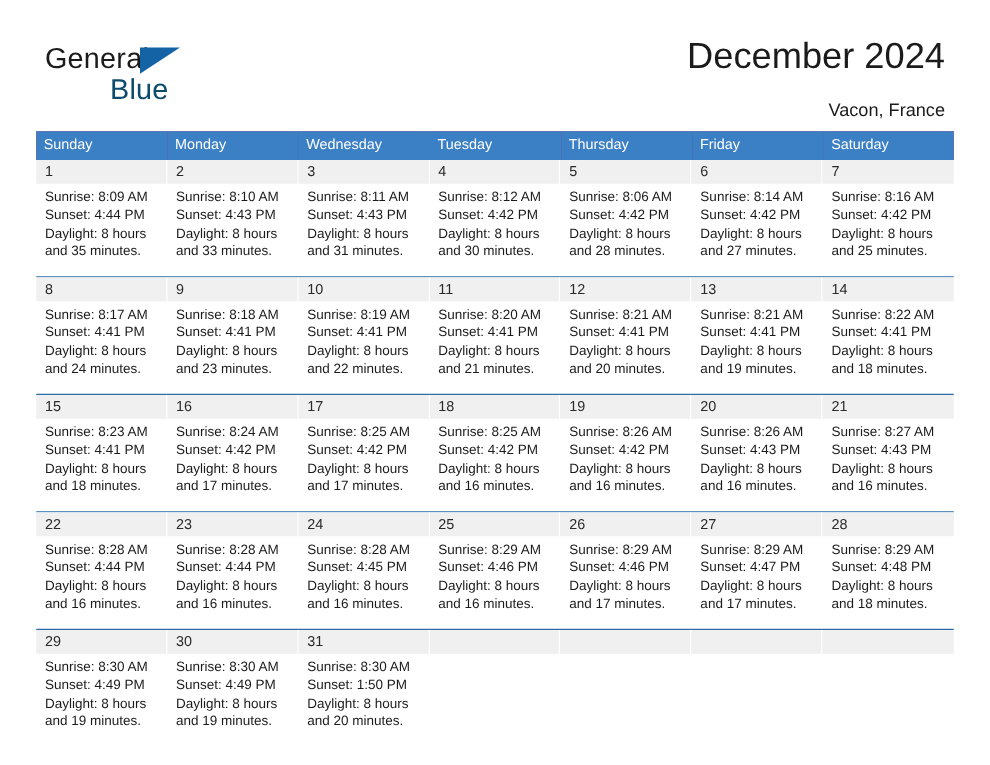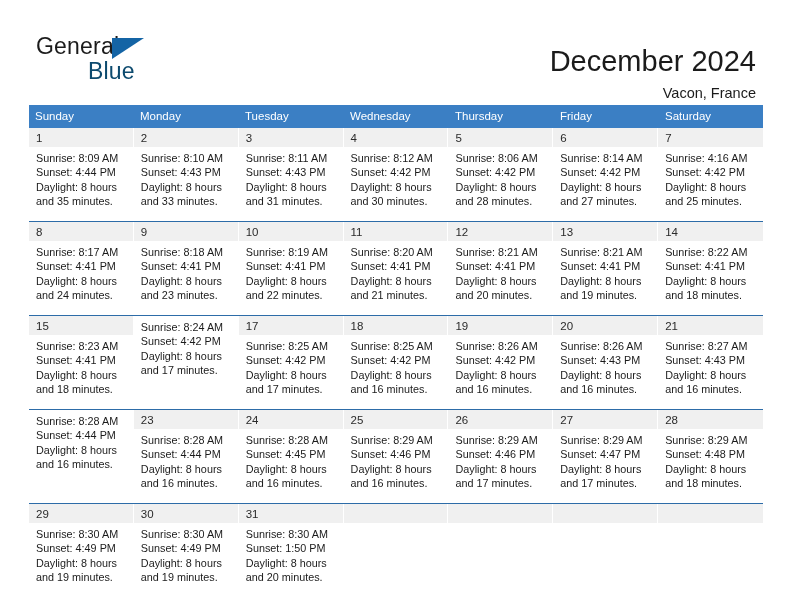--- a/index.html
+++ b/index.html
@@ -62,32 +62,32 @@
     top: 25px;
     font-size: 23px;
     line-height: 26px;
     letter-spacing: .2px;
     color: #0c4a6e;
   }
 
   .title-block {
     position: absolute;
     right: 36px;
-    top: 44px;
+    top: 28px;
     text-align: right;
   }
   .cal-title {
     font-size: 29px;
     line-height: 34px;
     color: #1b1b1b;
     font-weight: normal;
     white-space: nowrap;
   }
   .cal-subtitle {
-    margin-top: 6px;
+    margin-top: 18px;
     font-size: 14.5px;
     line-height: 18px;
     color: #1b1b1b;
     white-space: nowrap;
   }
 
   
   .calendar {
     position: absolute;
     left: 29px;
@@ -167,22 +167,22 @@
       <div class="cal-subtitle">Vacon, France</div>
     </div>
 
   </div>
 
   <div class="calendar">
 
     <div class="weekday-row">
       <div class="weekday">Sunday</div>
       <div class="weekday">Monday</div>
+      <div class="weekday">Wednesday</div>
       <div class="weekday">Tuesday</div>
-      <div class="weekday">Wednesday</div>
       <div class="weekday">Thursday</div>
       <div class="weekday">Friday</div>
       <div class="weekday">Saturday</div>
     </div>
 
     <div class="week first">
       <div class="daycell">
           <div class="daynum-band">1</div>
           <div class="details">
             <div>Sunrise: 8:09 AM</div>
@@ -232,21 +232,21 @@
           <div class="details">
             <div>Sunrise: 8:14 AM</div>
             <div>Sunset: 4:42 PM</div>
             <div>Daylight: 8 hours</div>
             <div>and 27 minutes.</div>
           </div>
         </div>
       <div class="daycell">
           <div class="daynum-band">7</div>
           <div class="details">
-            <div>Sunrise: 4:16 AM</div>
+            <div>Sunrise: 8:16 AM</div>
             <div>Sunset: 4:42 PM</div>
             <div>Daylight: 8 hours</div>
             <div>and 25 minutes.</div>
           </div>
         </div>
     </div>
 
     <div class="week">
       <div class="daycell">
           <div class="daynum-band">8</div>
@@ -317,20 +317,21 @@
       <div class="daycell">
           <div class="daynum-band">15</div>
           <div class="details">
             <div>Sunrise: 8:23 AM</div>
             <div>Sunset: 4:41 PM</div>
             <div>Daylight: 8 hours</div>
             <div>and 18 minutes.</div>
           </div>
         </div>
       <div class="daycell">
+          <div class="daynum-band">16</div>
           <div class="details">
             <div>Sunrise: 8:24 AM</div>
             <div>Sunset: 4:42 PM</div>
             <div>Daylight: 8 hours</div>
             <div>and 17 minutes.</div>
           </div>
         </div>
       <div class="daycell">
           <div class="daynum-band">17</div>
           <div class="details">
@@ -373,20 +374,21 @@
             <div>Sunrise: 8:27 AM</div>
             <div>Sunset: 4:43 PM</div>
             <div>Daylight: 8 hours</div>
             <div>and 16 minutes.</div>
           </div>
         </div>
     </div>
 
     <div class="week">
       <div class="daycell">
+          <div class="daynum-band">22</div>
           <div class="details">
             <div>Sunrise: 8:28 AM</div>
             <div>Sunset: 4:44 PM</div>
             <div>Daylight: 8 hours</div>
             <div>and 16 minutes.</div>
           </div>
         </div>
       <div class="daycell">
           <div class="daynum-band">23</div>
           <div class="details">

